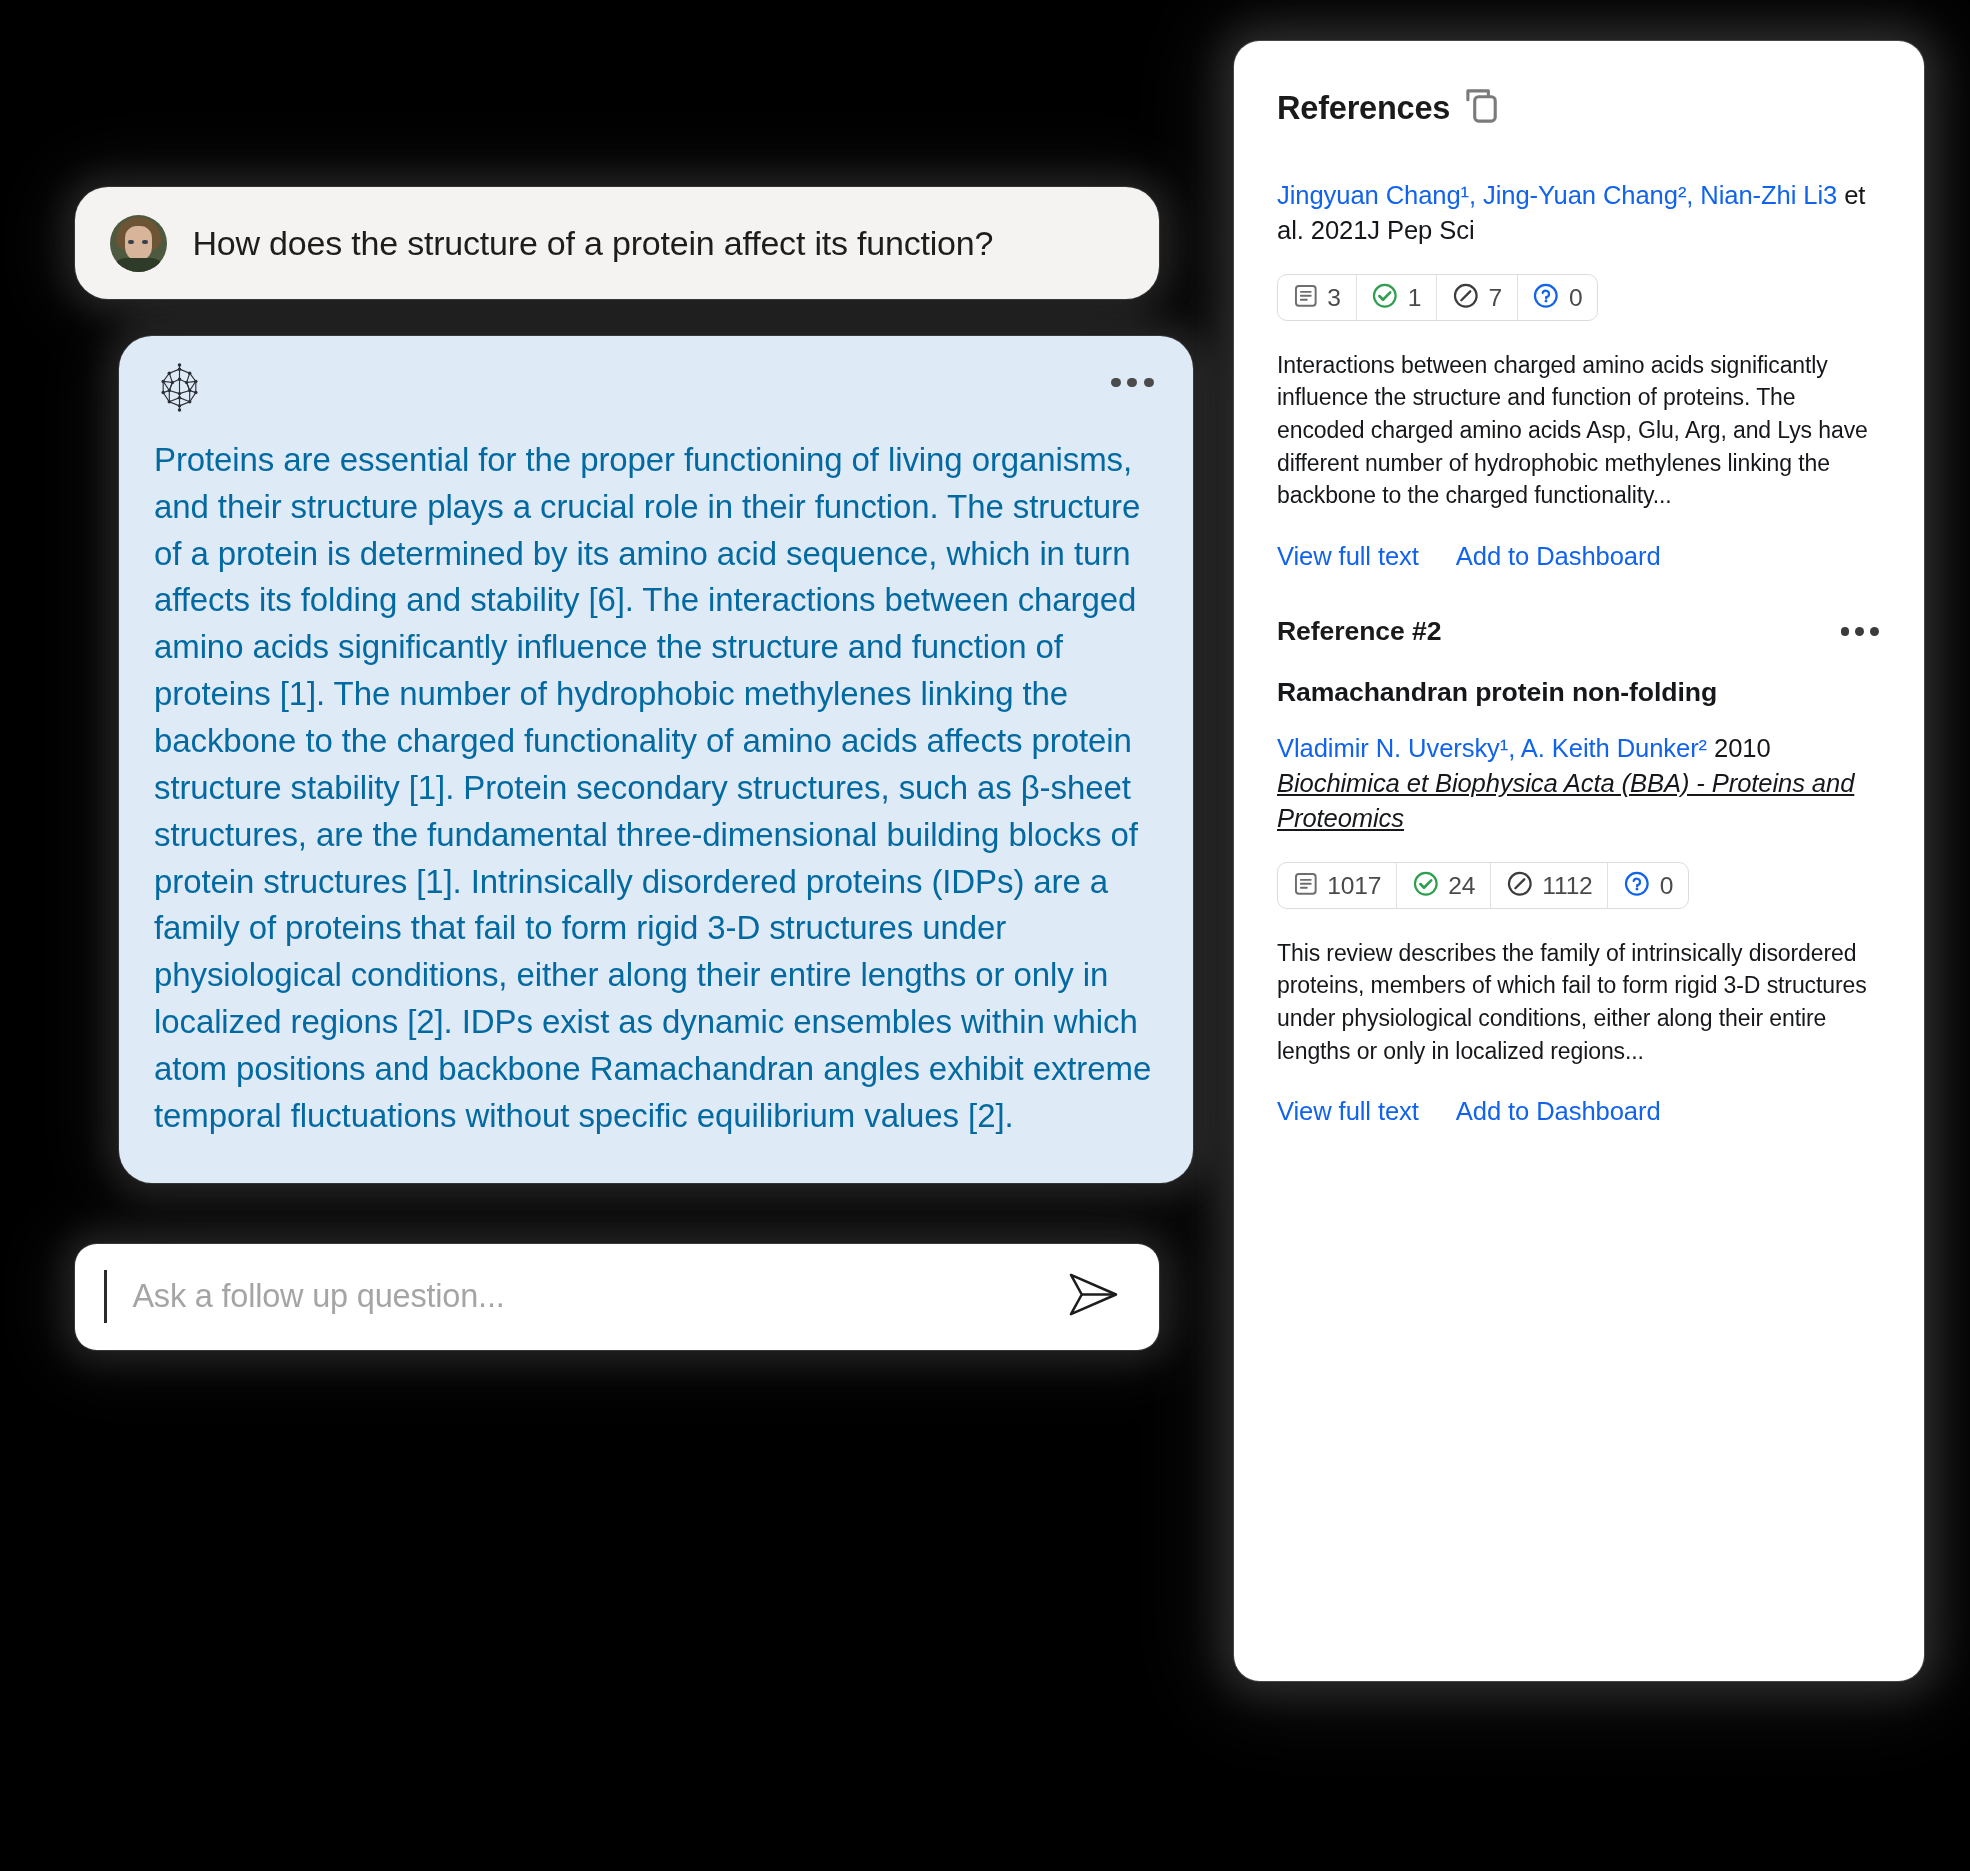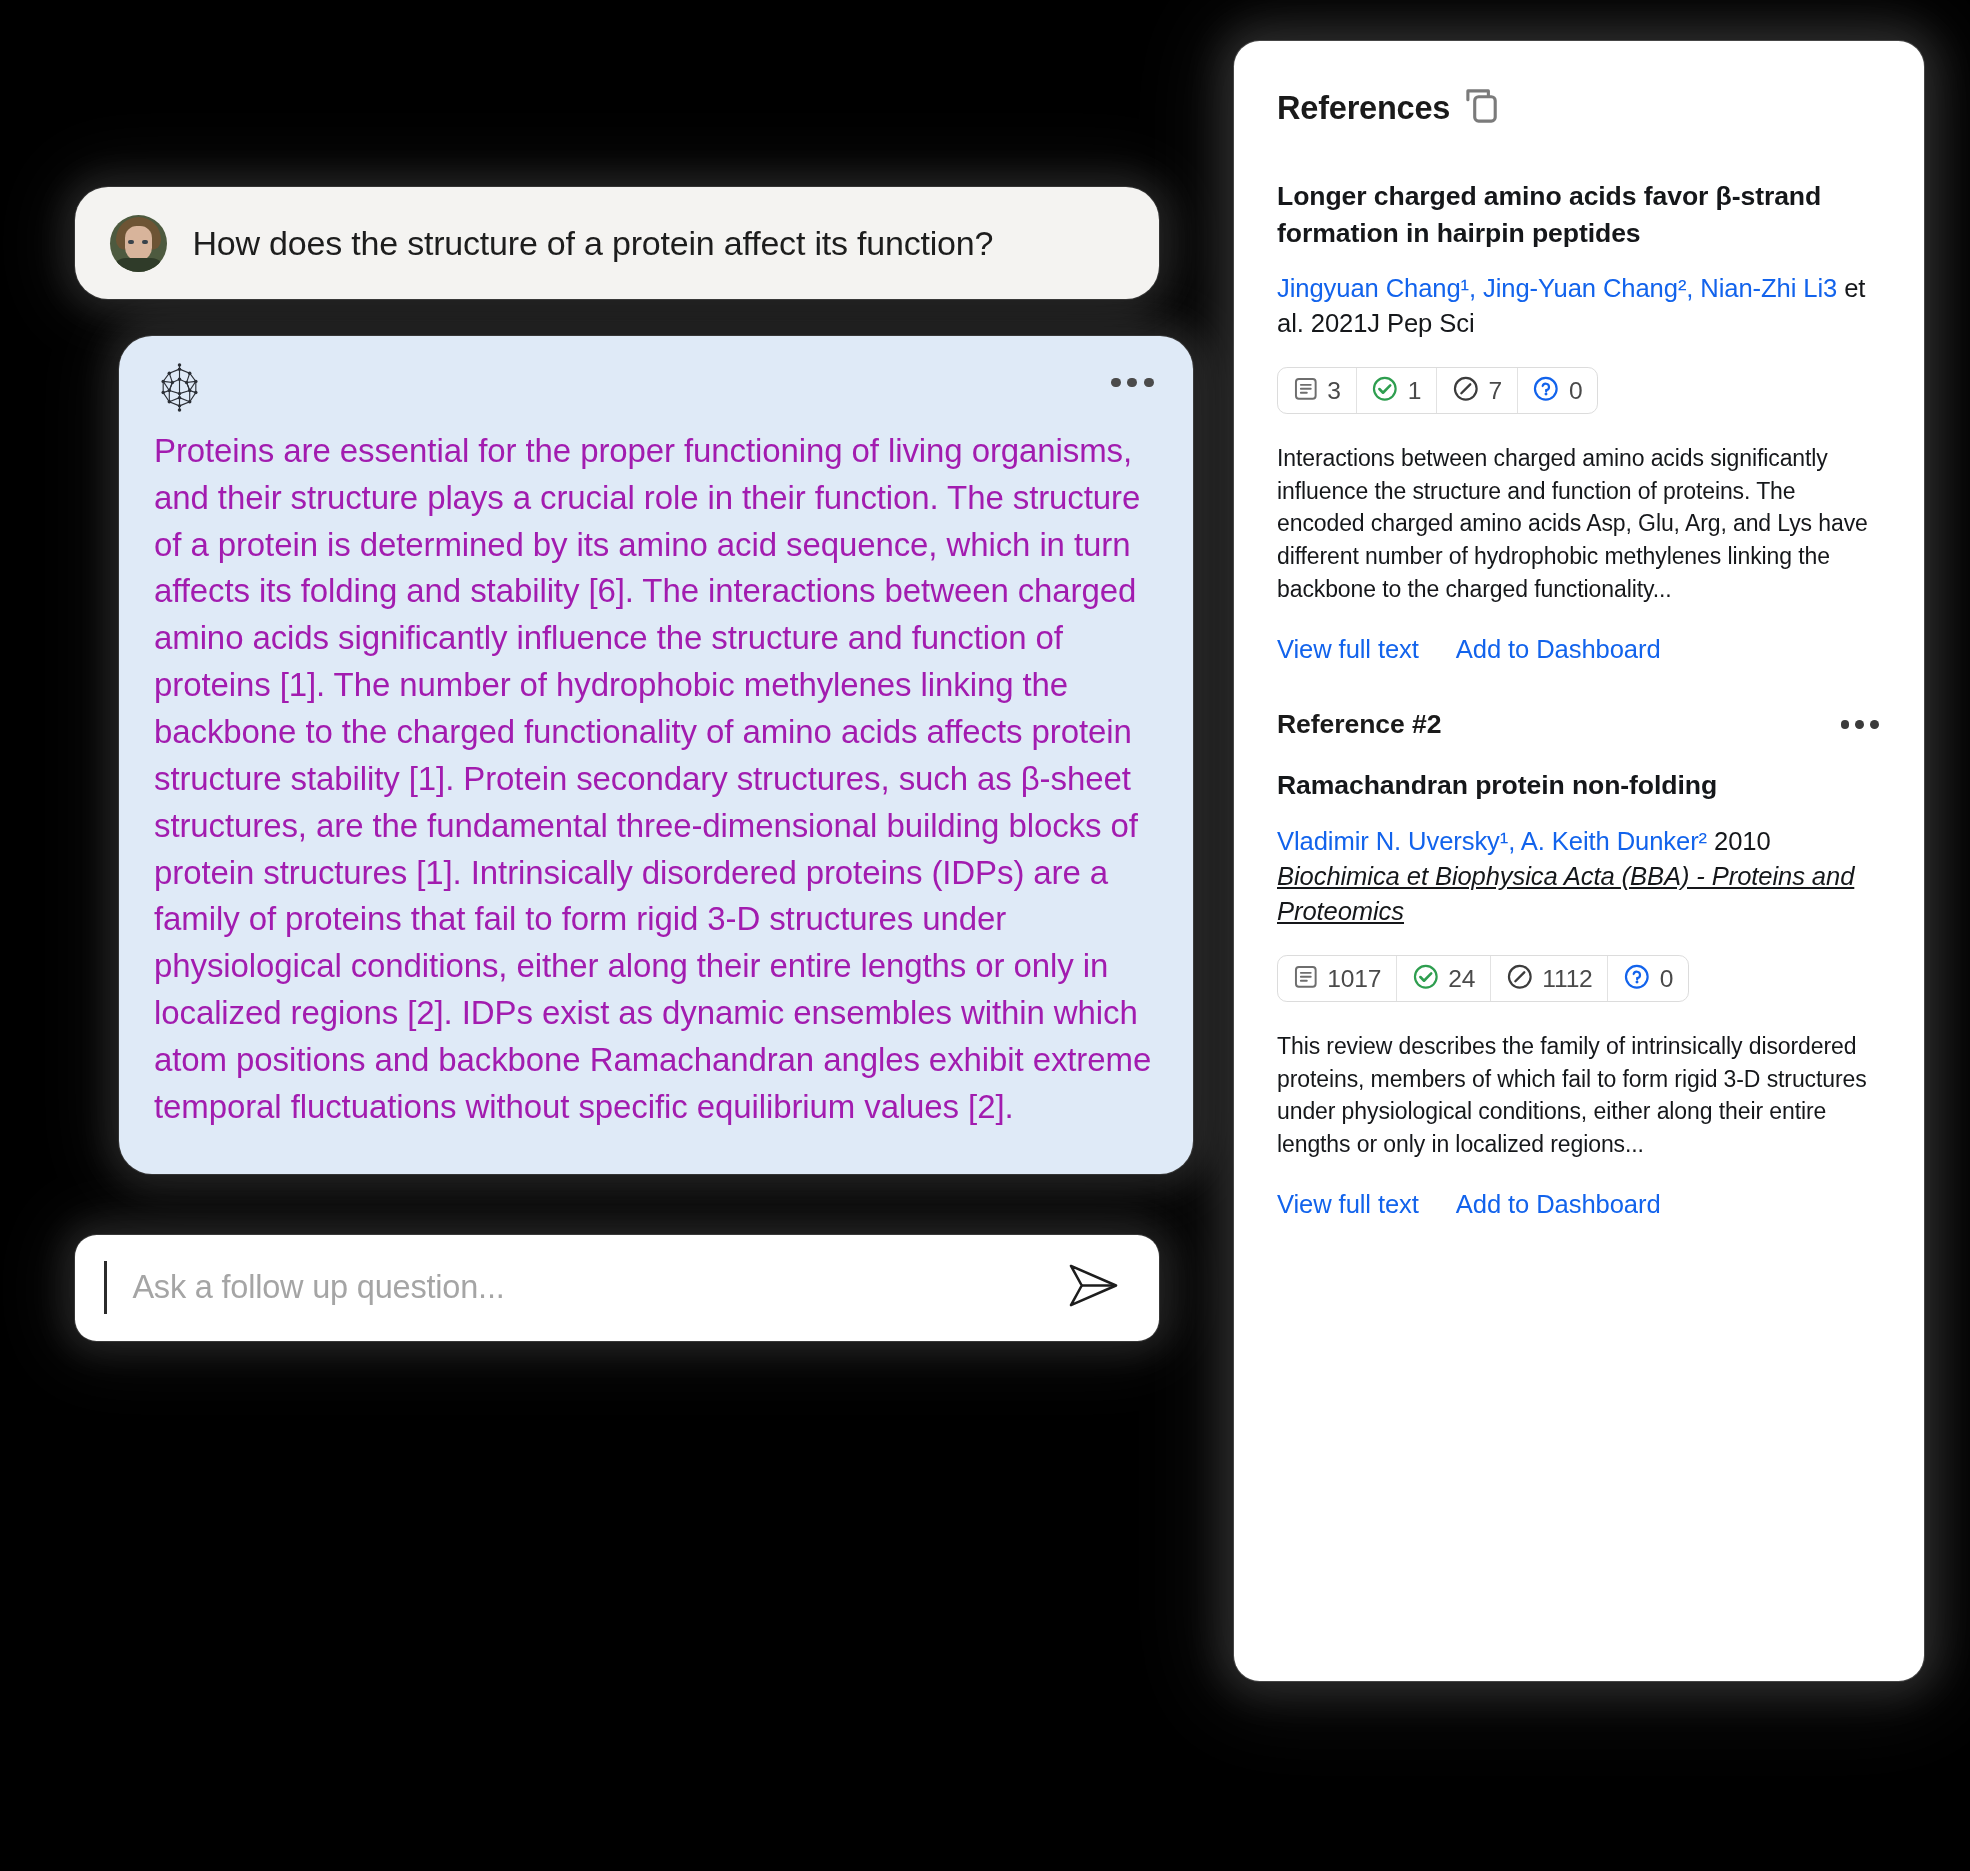--- a/index.html
+++ b/index.html
@@ -109,23 +109,23 @@
     margin-top: 5.9px;
   }
   .dots-btn i {
     display: block; width: 9.9px; height: 9.9px; border-radius: 50%;
     background: #4b4b4b;
   }
 
   .ai-text {
     font-size: 33px;
     line-height: 1.42;
-    color: #a21caf;
-    letter-spacing: -0.1px;
-    margin-top: 9px;
+    color: #0369a1;
+    letter-spacing: -0.1px;
+    margin-top: 18px;
   }
 
   
   .composer {
     position: relative;
     width: 1084px;
     margin-left: 14.8px;
     margin-top: 61px;
     height: 106px;
     background: #ffffff;
@@ -346,21 +346,20 @@
       <span class="copy-icon">
         <svg width="41" height="41" viewBox="0 0 42 42">
           <path d="M5 14 L5 5 L26 5 L26 10" fill="none" stroke="#7b7b7b" stroke-width="3.2" stroke-linecap="round" stroke-linejoin="round"></path>
           <rect x="12" y="11" width="21" height="25" rx="4" fill="none" stroke="#7b7b7b" stroke-width="3.2"></rect>
         </svg>
       </span>
     </div>
 
     <div class="ref-block">
 
-      <div class="ref-title">Longer charged amino acids favor β-strand formation in hairpin peptides</div>
 
       <div class="ref-meta">
         <span class="ref-authors">Jingyuan Chang¹, Jing-Yuan Chang², Nian-Zhi Li3</span><span> et al. 2021J Pep Sci</span>
       </div>
 
       <div class="metrics">
         <div class="metric">
           <span>
             <svg width="25.6" height="25.6" viewBox="0 0 26 26">
               <rect x="3" y="3" width="20" height="20" rx="3" fill="none" stroke="#6e6e6e" stroke-width="2"></rect>

